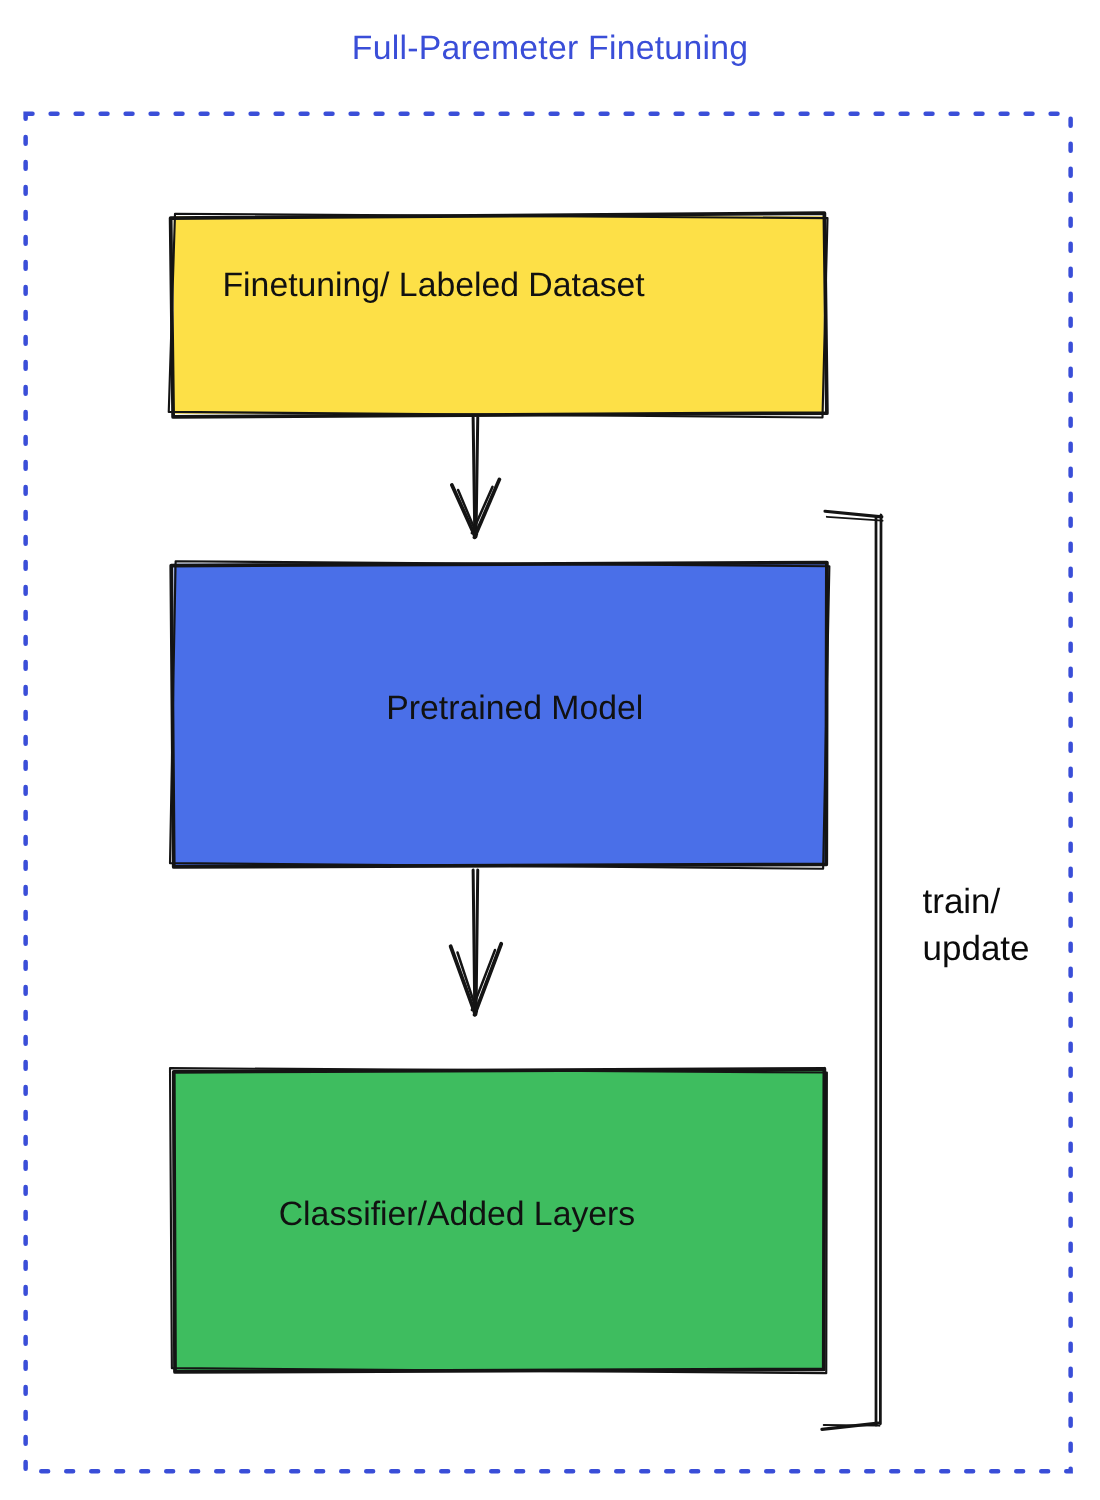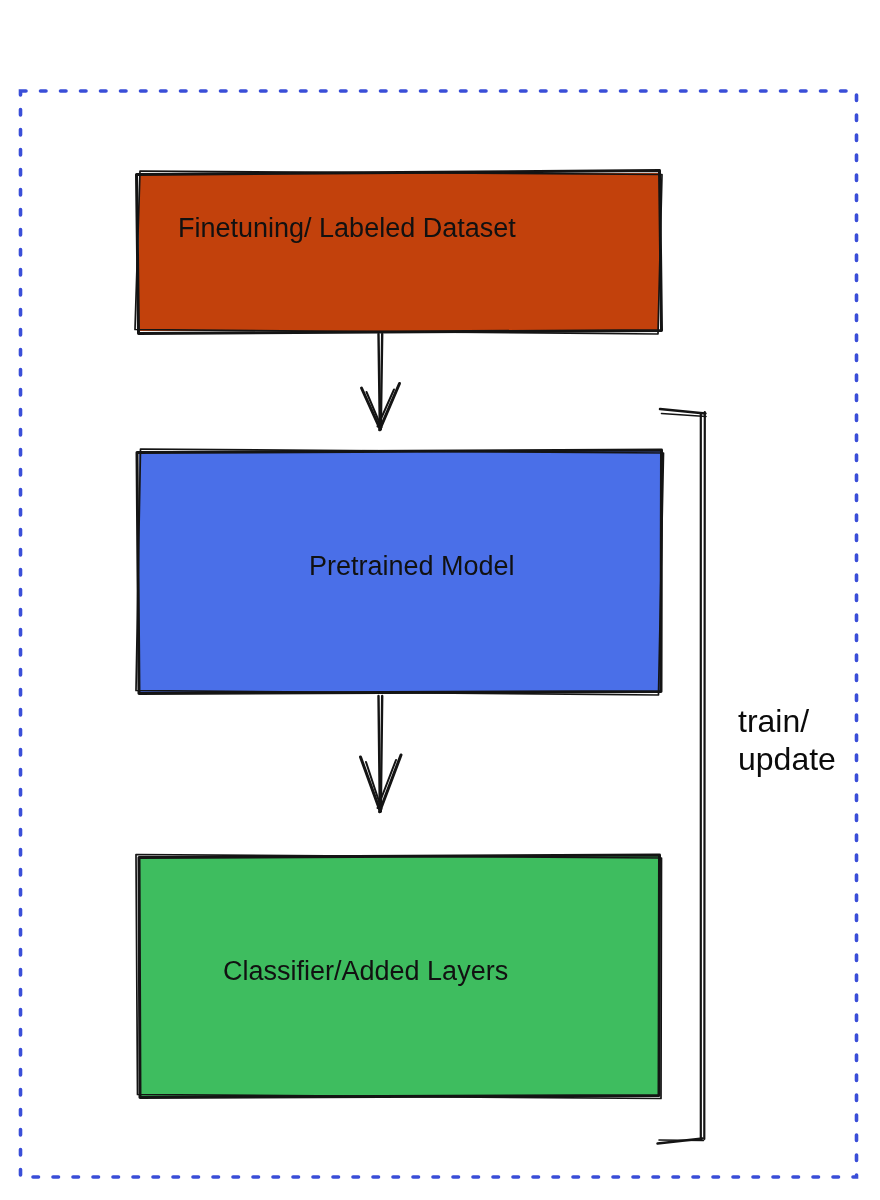--- a/index.html
+++ b/index.html
@@ -45,33 +45,34 @@
   #box-dataset { left: 139px; top: 173px; width: 520px; height: 158px; }
   #box-dataset .box-label { left: 39px; top: 40px; }
   #box-pretrained { left: 139px; top: 451px; width: 522px; height: 241px; }
   #box-pretrained .box-label { left: 131px; top: 100px; margin-left: 39px; }
   #box-classifier { left: 139px; top: 856px; width: 520px; height: 240px; text-align: right; }
   #box-classifier .box-label { left: 84px; top: 100px; }
   .bracket-label {
     position: absolute;
     left: 738px;
     top: 702px;
-    font-size: 32px;
+    font-size: 28px;
     line-height: 38px;
     color: #0b0b0b;
     white-space: pre-line;
   }
 </style>
 </head>
 <body>
 
 <div class="canvas">
 
+  <div class="title" style="color: rgb(58, 78, 216);">Full-Paremeter Finetuning</div>
 
-  <div class="box" id="box-dataset" style="background-color: #c2410c;">
+  <div class="box" id="box-dataset" style="background-color: #fde047;">
     <div class="box-label">Finetuning/ Labeled Dataset</div>
   </div>
 
   <div class="box" id="box-pretrained" style="background-color: rgb(74, 111, 232);">
     <div class="box-label">Pretrained Model</div>
   </div>
 
   <div class="box" id="box-classifier" style="background-color: rgb(62, 189, 95);">
     <div class="box-label">Classifier/Added Layers</div>
   </div>

